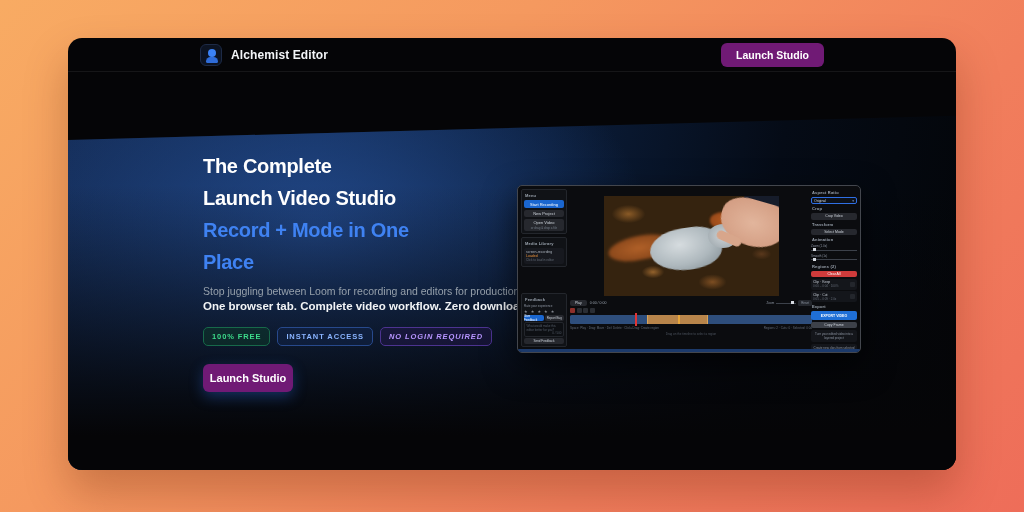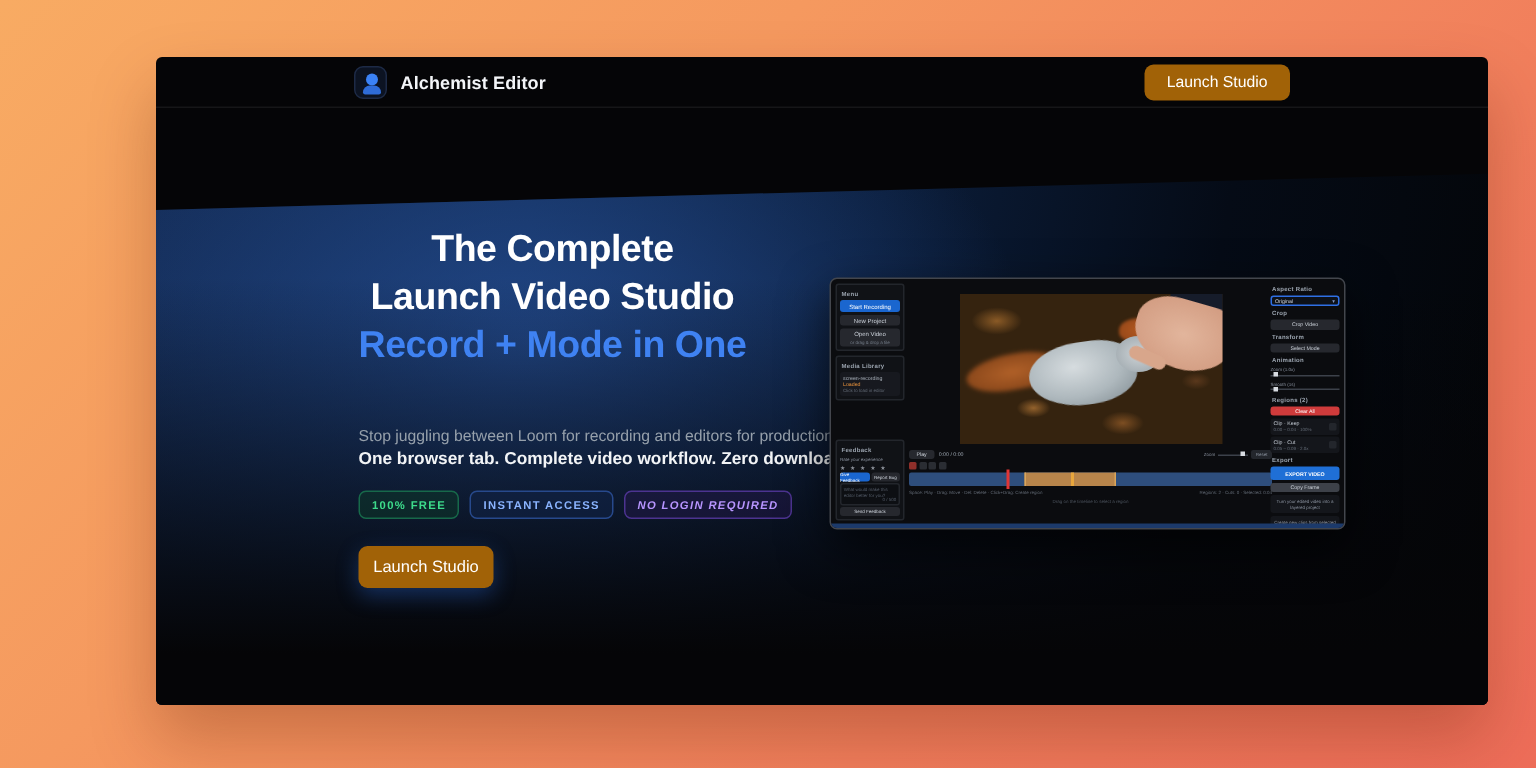--- a/index.html
+++ b/index.html
@@ -4,23 +4,22 @@
 <style>
   * { margin:0; padding:0; box-sizing:border-box; }
   html,body { width:1024px; height:512px; overflow:hidden; }
   body {
     font-family:"Liberation Sans", sans-serif;
     background:linear-gradient(135deg,#f8ab63 0%,#f5995f 35%,#f17e5c 70%,#ee6d59 100%);
     position:relative;
   }
   .card {
     position:absolute; left:68px; top:38px; width:888px; height:432px;
-    background:#050507; border-radius:4px; overflow:hidden;
+    background:#050507; border-radius:14px; overflow:hidden;
     box-shadow:0 22px 44px rgba(90,25,5,0.28);
-    margin-left:36px;
   }
   
   .band {
     position:absolute; inset:0;
     clip-path:polygon(0 23.6%, 100% 18%, 100% 100%, 0 100%);
     background:
       radial-gradient(460px 300px at 28% 44%, rgba(38,80,152,0.75), rgba(38,80,152,0) 72%),
       linear-gradient(100deg,#142c56 0%,#112a52 28%,#0b1d3a 52%,#050b16 76%,#030508 100%);
   }
   .band::after {
@@ -36,27 +35,27 @@
   .brand { display:flex; align-items:center; gap:9px; }
   .logo {
     width:22px; height:22px; border-radius:6px;
     background:#0c1322; border:1px solid #1d2a46;
     position:relative; overflow:hidden;
   }
   .logo .head { position:absolute; left:7px; top:4px; width:8px; height:8px; border-radius:50%; background:#3b82f6; }
   .logo .bust { position:absolute; left:5px; top:12px; width:12px; height:6px; border-radius:6px 6px 2px 2px; background:#2f6cd8; }
   .brand-name { color:#f3f5f8; font-size:12px; font-weight:700; letter-spacing:0.1px; }
   .btn-blue {
-    background:#a16207; color:#fff; font-weight:400; border:none; cursor:pointer;
+    background:#701a75; color:#fff; font-weight:700; border:none; cursor:pointer;
     border-radius:6px; font-family:inherit;
   }
   .nav-cta { font-size:10.5px; padding:6px 15px; }
   
   .hero { position:absolute; inset:0; z-index:5; }
-  .title { position:absolute; left:135px; top:112px; font-size:25px; line-height:32px; font-weight:700; letter-spacing:-0.3px; color:#fff;text-align:center; }
+  .title { position:absolute; left:135px; top:112px; font-size:20px; line-height:32px; font-weight:700; letter-spacing:-0.3px; color:#fff; }
   .title .blue { color:#3f82f2; }
   .desc { position:absolute; left:135px; top:247px; font-size:10.5px; color:#96a0ab; }
   .desc-bold { position:absolute; left:135px; top:262px; font-size:11.5px; font-weight:700; color:#f2f4f6; }
   .badges { position:absolute; left:135px; top:289px; display:flex; gap:7px;text-align:right; }
   .badge {
     font-size:7.5px; font-weight:700; letter-spacing:0.9px; text-transform:uppercase;
     padding:4px 8px; border-radius:5px; border:1px solid;
   }
   .badge.free   { color:#3ddb8b; border-color:#17694a; background:rgba(14,62,40,0.45); }
   .badge.access { color:#8ab4ff; border-color:#27498c; background:rgba(18,38,78,0.45); }
@@ -162,20 +161,21 @@
       <div class="brand-name">Alchemist Editor</div>
     </div>
     <button class="btn-blue nav-cta">Launch Studio</button>
   </div>
 
   <div class="hero">
     <div class="title">
       <div>The Complete</div>
       <div>Launch Video Studio</div>
       <div class="blue">Record + Mode in One</div>
+      <div class="blue">Place</div>
     </div>
     <div class="desc">Stop juggling between Loom for recording and editors for production.</div>
     <div class="desc-bold">One browser tab. Complete video workflow. Zero downloads.</div>
     <div class="badges">
       <span class="badge free">100% FREE</span>
       <span class="badge access">INSTANT ACCESS</span>
       <span class="badge nologin">NO LOGIN REQUIRED</span>
     </div>
     <button class="btn-blue hero-cta">Launch Studio</button>
   </div>

